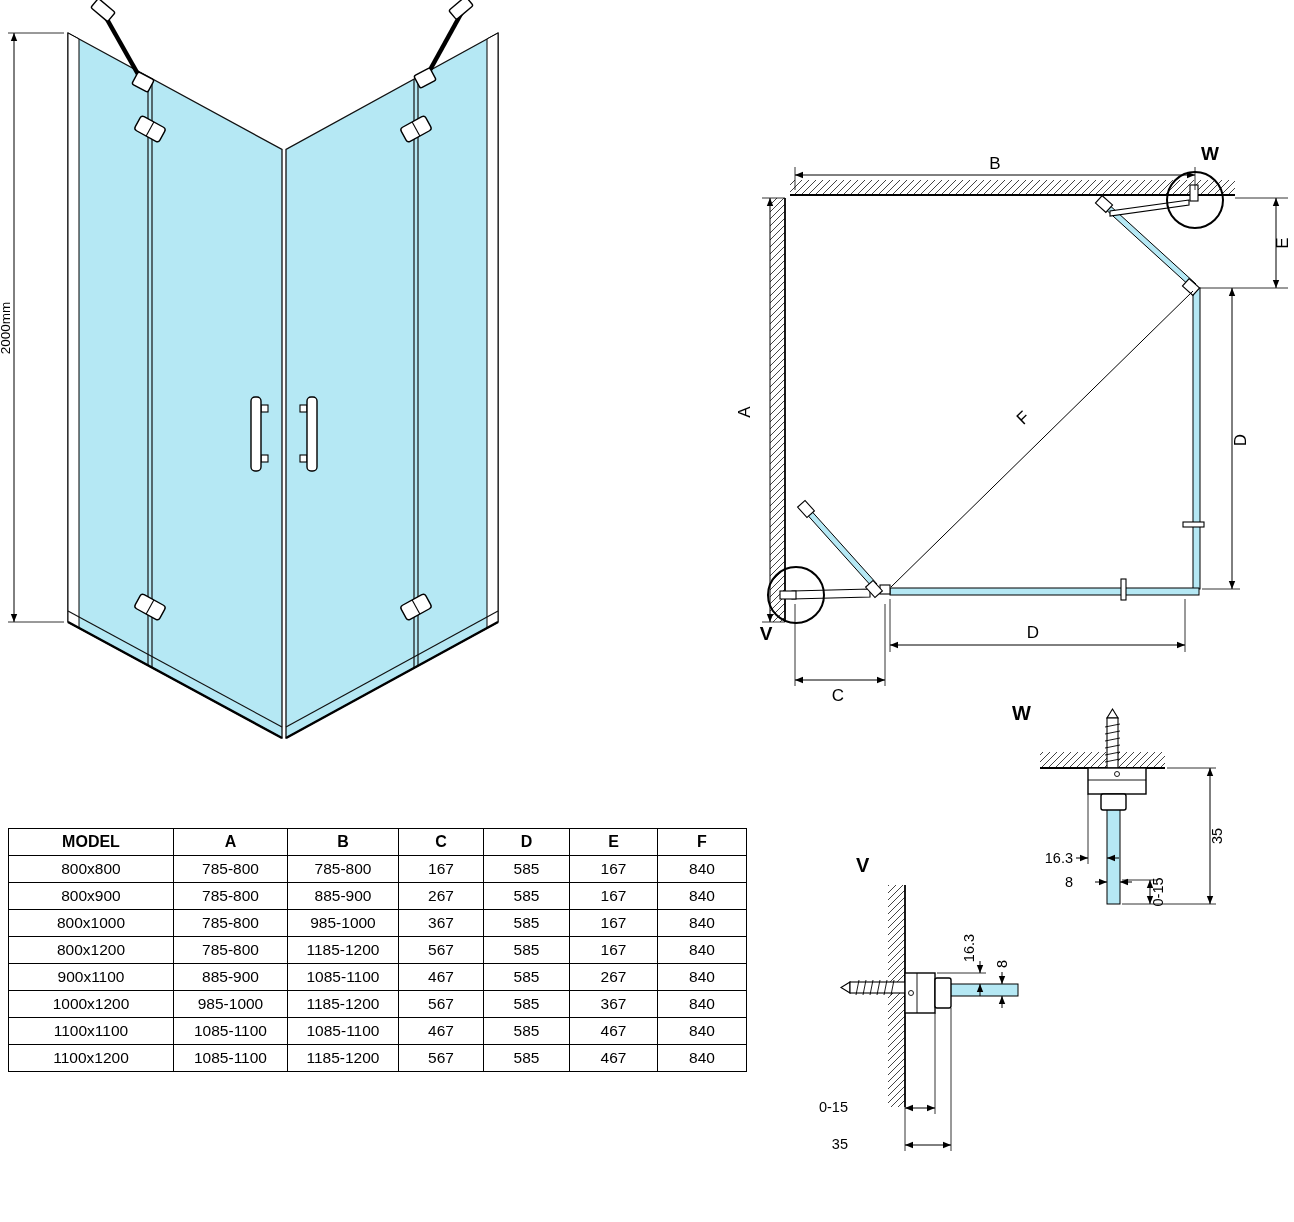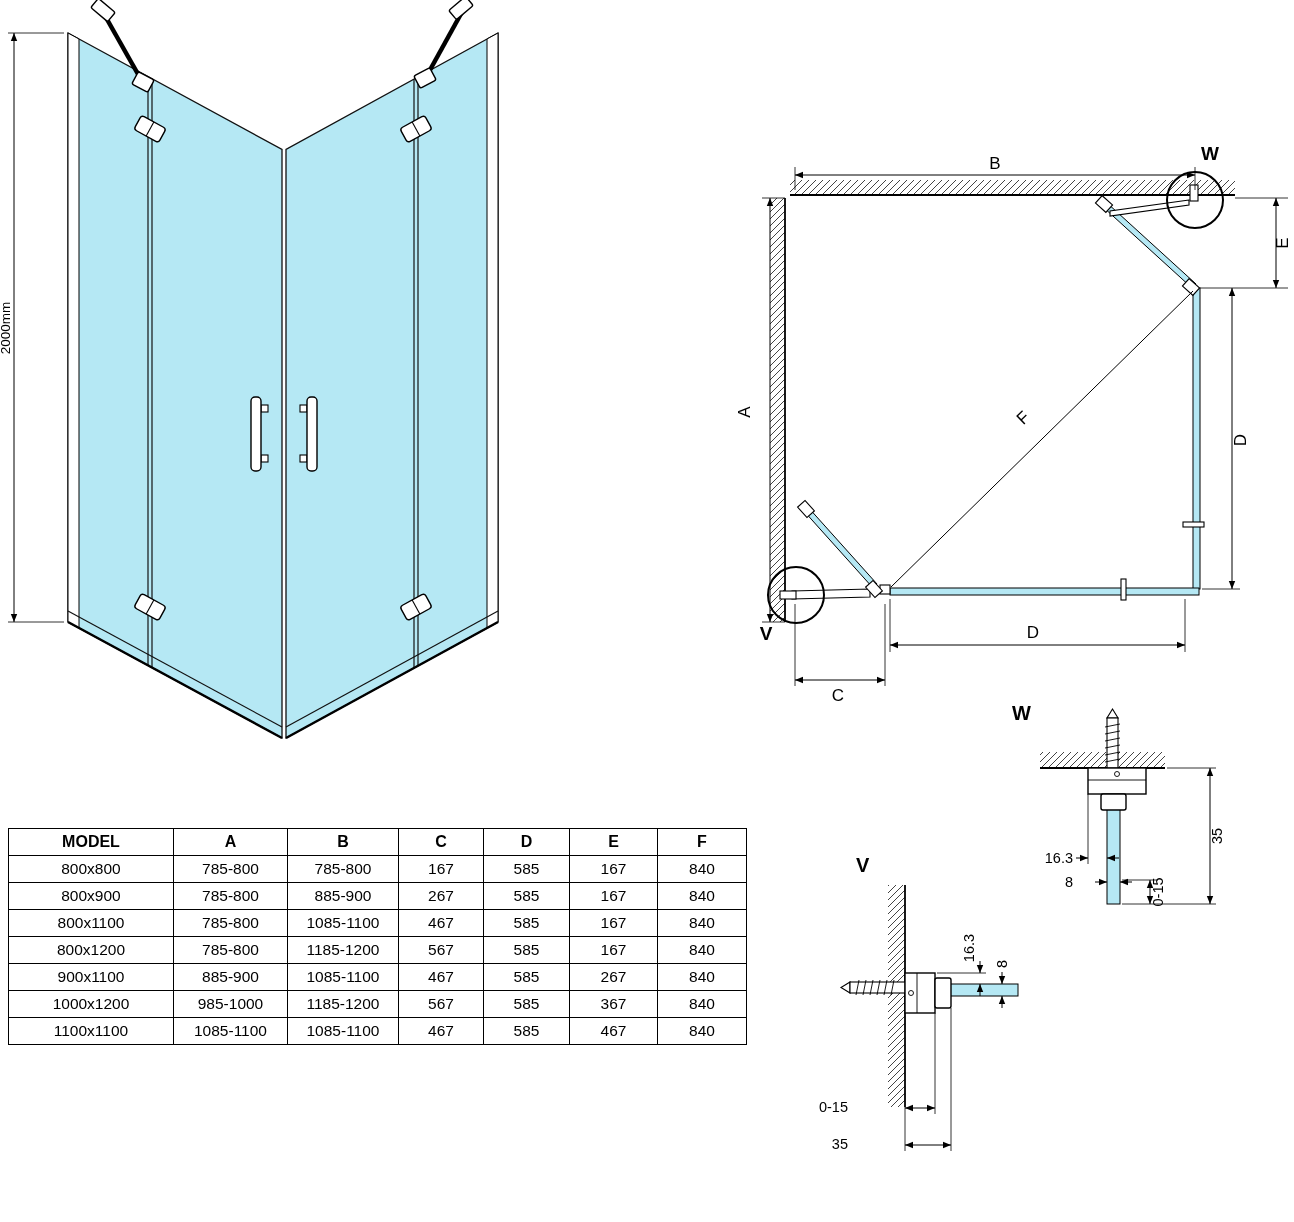--- a/index.html
+++ b/index.html
@@ -372,24 +372,24 @@
           <tr>
             <td>800x900</td>
             <td>785-800</td>
             <td>885-900</td>
             <td>267</td>
             <td>585</td>
             <td>167</td>
             <td>840</td>
           </tr>
           <tr>
-            <td>800x1100</td>
+            <td>800x1000</td>
             <td>785-800</td>
-            <td>1085-1100</td>
-            <td>467</td>
+            <td>985-1000</td>
+            <td>367</td>
             <td>585</td>
             <td>167</td>
             <td>840</td>
           </tr>
           <tr>
             <td>800x1200</td>
             <td>785-800</td>
             <td>1185-1200</td>
             <td>567</td>
             <td>585</td>
@@ -416,17 +416,26 @@
           </tr>
           <tr>
             <td>1100x1100</td>
             <td>1085-1100</td>
             <td>1085-1100</td>
             <td>467</td>
             <td>585</td>
             <td>467</td>
             <td>840</td>
           </tr>
+          <tr>
+            <td>1100x1200</td>
+            <td>1085-1100</td>
+            <td>1185-1200</td>
+            <td>567</td>
+            <td>585</td>
+            <td>467</td>
+            <td>840</td>
+          </tr>
         </tbody>
     </table>
   </div>
 
 </div>
 
 </body></html>

